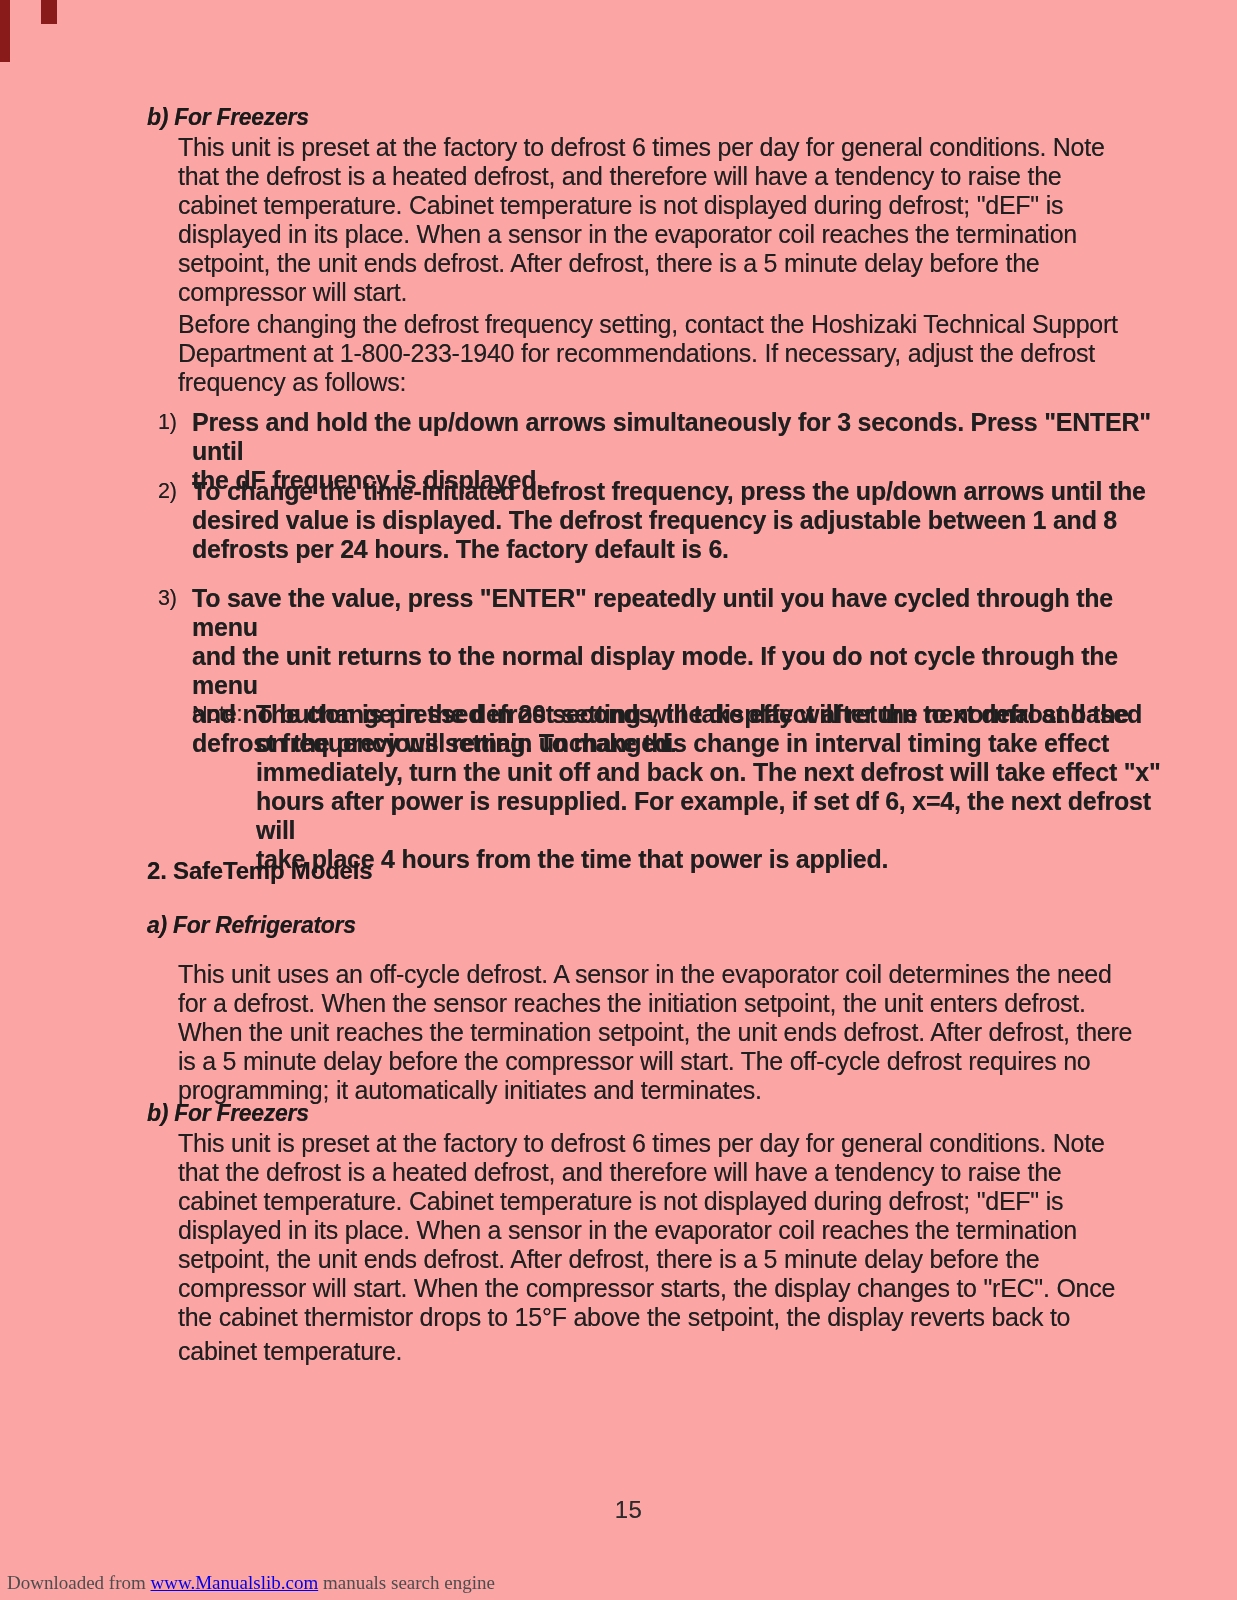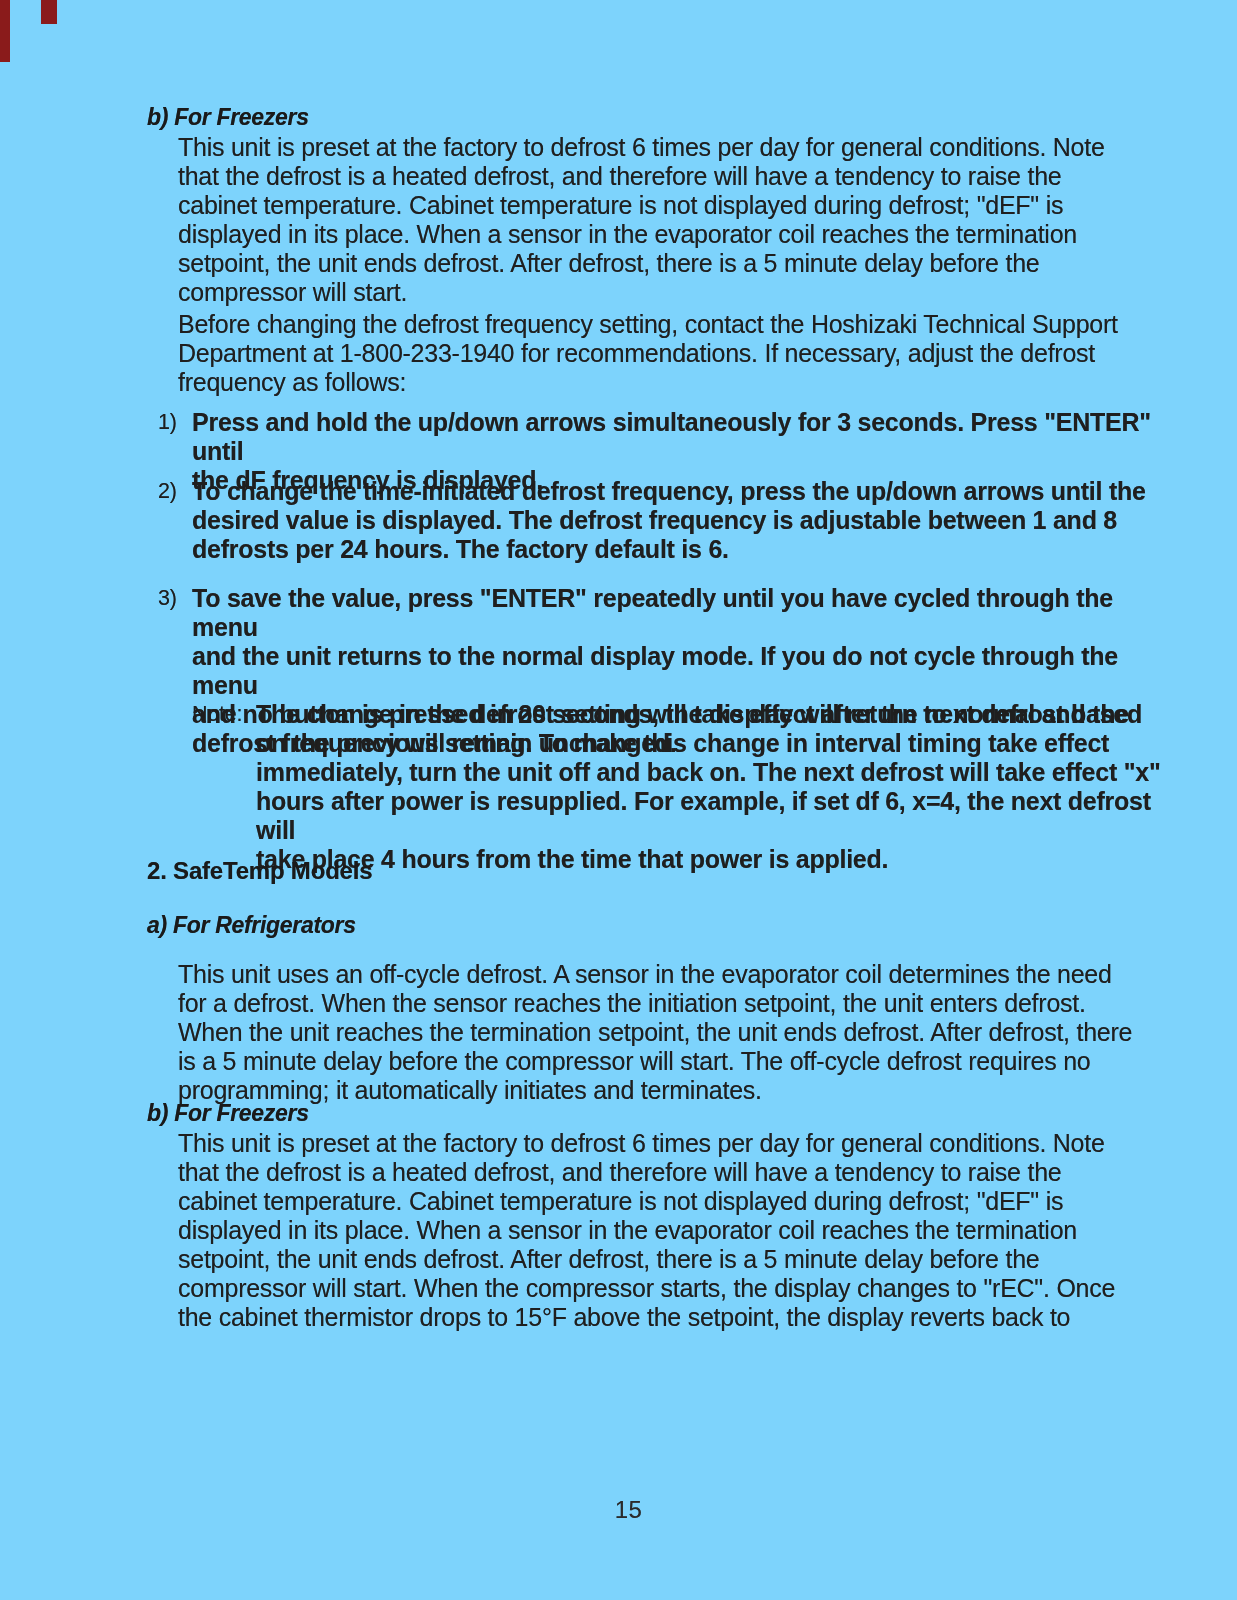--- a/index.html
+++ b/index.html
@@ -1,20 +1,20 @@
 <!DOCTYPE html>
 <html><head>
 <meta charset="utf-8">
 <style>
   html, body { margin: 0; padding: 0; background: #ffffff; }
   .page {
     position: relative;
     width: 1237px;
     height: 1600px;
-    background: #7dd3fc;
+    background: #fca5a5;
     font-family: "Liberation Sans", sans-serif;
     color: #1e1e1e;
     overflow: hidden;
   }
   .abs { position: absolute; }
   .body-text {
     font-size: 25px;
     line-height: 29px;
     letter-spacing: -0.25px;
     color: #1f1f1f;
@@ -154,17 +154,21 @@
   <div class="abs heading-italic pos-h2b">b) For Freezers</div>
 
   <div class="abs body-text pos-p2b">This unit is preset at the factory to defrost 6 times per day for general conditions. Note
 that the defrost is a heated defrost, and therefore will have a tendency to raise the
 cabinet temperature. Cabinet temperature is not displayed during defrost; "dEF" is
 displayed in its place. When a sensor in the evaporator coil reaches the termination
 setpoint, the unit ends defrost. After defrost, there is a 5 minute delay before the
 compressor will start. When the compressor starts, the display changes to "rEC". Once
 the cabinet thermistor drops to 15°F above the setpoint, the display reverts back to</div>
 
+  <div class="abs body-text pos-p2blast">cabinet temperature.</div>
 
   <div class="abs page-number">15</div>
 
+  <div class="abs footer">
+    <span>Downloaded from </span><a>www.Manualslib.com</a><span> manuals search engine</span>
+  </div>
 
 </div>
 
 </body></html>

